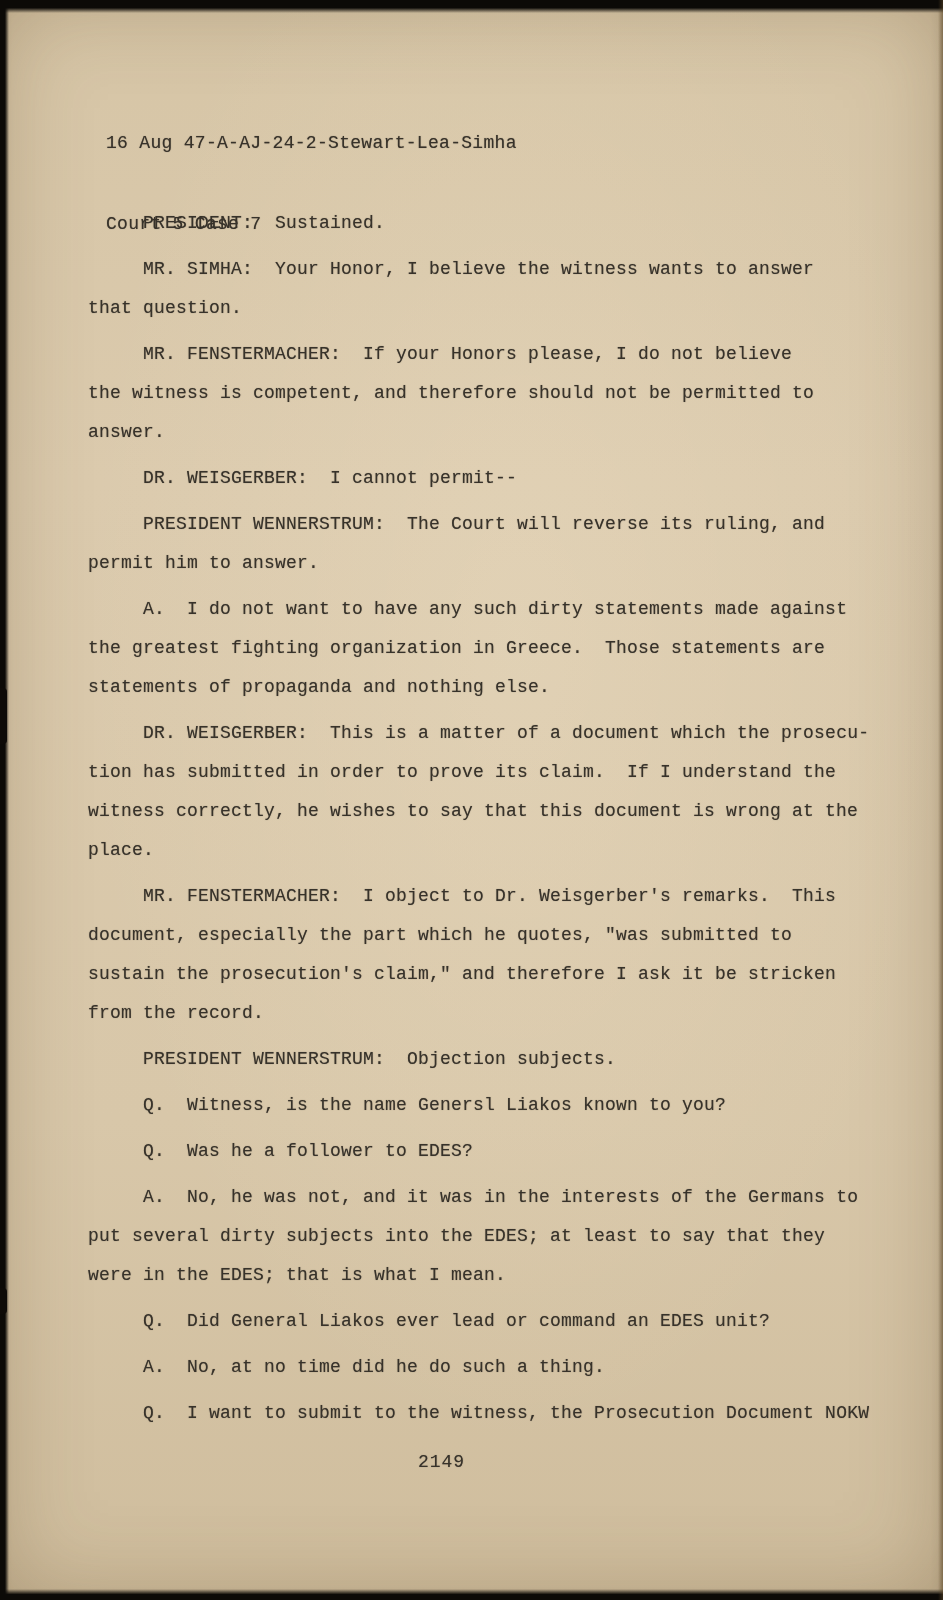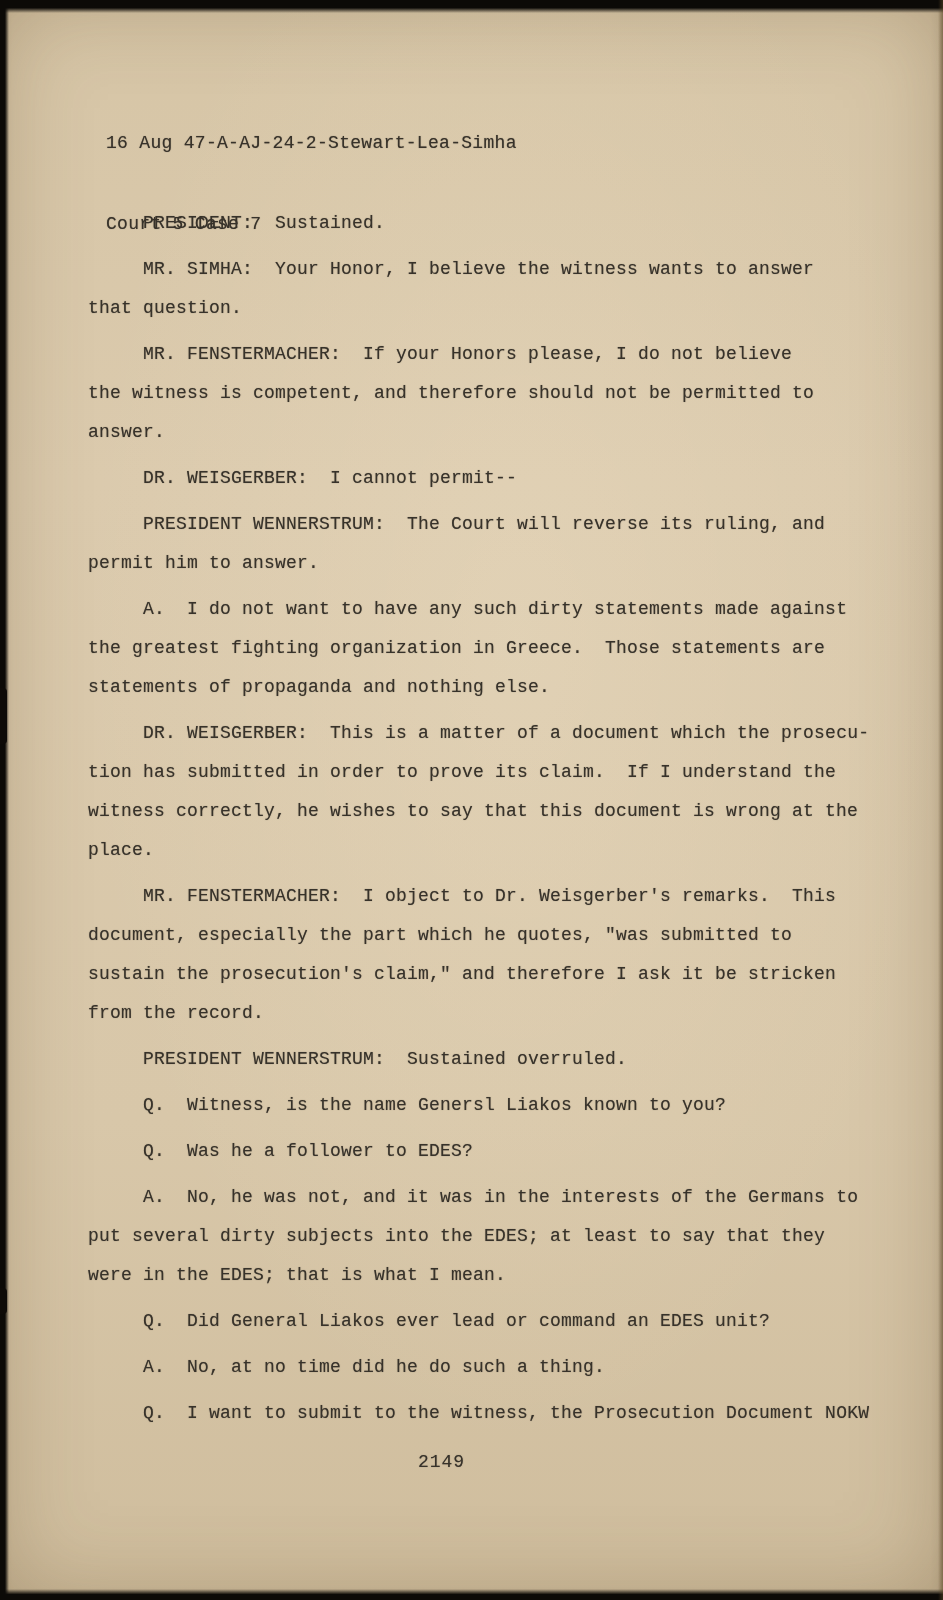--- a/index.html
+++ b/index.html
@@ -83,21 +83,21 @@
 the greatest fighting organization in Greece.  Those statements are
 statements of propaganda and nothing else.</p>
       <p>     DR. WEISGERBER:  This is a matter of a document which the prosecu-
 tion has submitted in order to prove its claim.  If I understand the
 witness correctly, he wishes to say that this document is wrong at the
 place.</p>
       <p>     MR. FENSTERMACHER:  I object to Dr. Weisgerber's remarks.  This
 document, especially the part which he quotes, "was submitted to
 sustain the prosecution's claim," and therefore I ask it be stricken
 from the record.</p>
-      <p>     PRESIDENT WENNERSTRUM:  Sustained overruled.</p>
+      <p>     PRESIDENT WENNERSTRUM:  Objection subjects.</p>
       <p>     Q.  Witness, is the name Genersl Liakos known to you?</p>
       <p>     Q.  Was he a follower to EDES?</p>
       <p>     A.  No, he was not, and it was in the interests of the Germans to
 put several dirty subjects into the EDES; at least to say that they
 were in the EDES; that is what I mean.</p>
       <p>     Q.  Did General Liakos ever lead or command an EDES unit?</p>
       <p>     A.  No, at no time did he do such a thing.</p>
       <p>     Q.  I want to submit to the witness, the Prosecution Document NOKW</p>
     </div>
 

